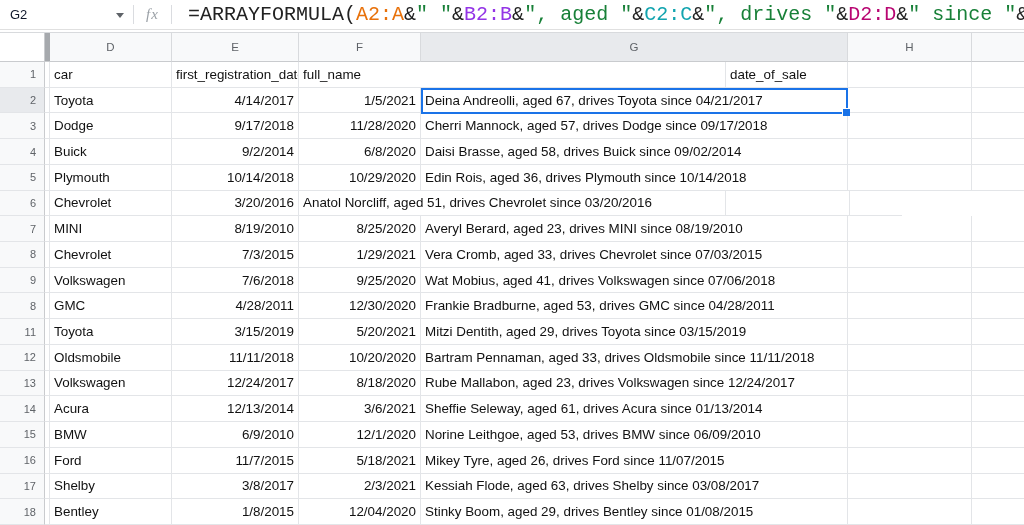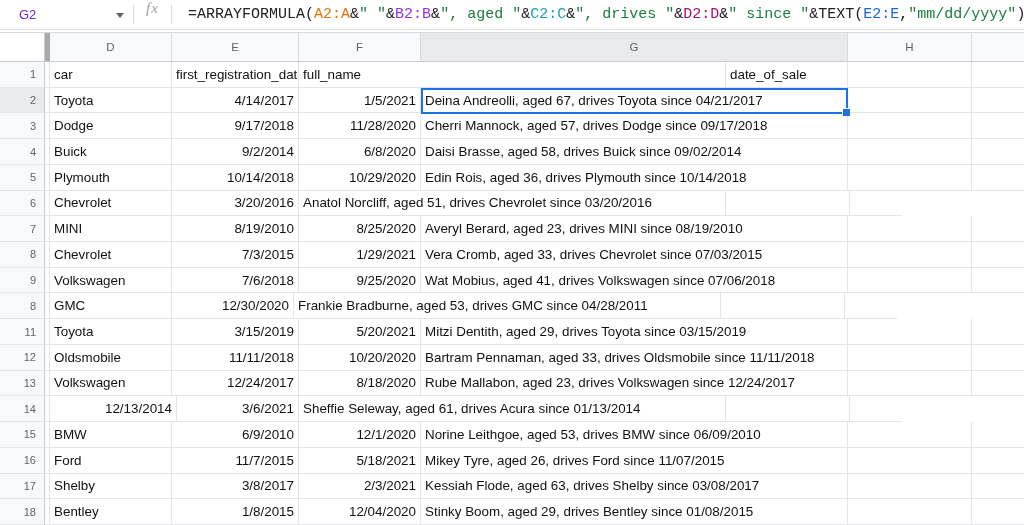--- a/index.html
+++ b/index.html
@@ -12,37 +12,37 @@
   
   .formula-bar {
     position:absolute; top:0; left:0; width:1024px; height:30px;
     display:flex; align-items:stretch; background:#fff;
     border-bottom:1px solid #e0e0e0;
   }
   .name-box {
     width:133px; display:flex; align-items:center; justify-content:space-between;
     padding:0 9px 0 10px; cursor:pointer;
   }
-  .name-box-value { font-size:13px; color:#6d28d9;margin-left:9px; }
+  .name-box-value { font-size:13px; color:#0f172a; }
   .caret {
     width:0; height:0; border-left:4px solid transparent; border-right:4px solid transparent;
     border-top:5px solid #5f6368; margin-top:2px;
   }
   .vdiv { width:1px; background:#dadce0; margin:5px 0; }
   .fx-box {
-    width:37px; display:flex; align-items:flex-start; justify-content:center;
+    width:37px; display:flex; align-items:center; justify-content:center;
   }
   .fx {
     font-family:"Liberation Serif", serif; font-style:italic; font-size:15px;
     color:#9aa0a6; letter-spacing:1px;
   }
   .formula-input {
     flex:1; display:flex; align-items:center; padding-left:16px;
     font-family:"Liberation Mono","DejaVu Sans Mono",monospace;
-    font-size:15px; white-space:pre; overflow:hidden; cursor:text;
+    font-size:20px; white-space:pre; overflow:hidden; cursor:text;
   }
 
   
   .sheet { position:absolute; top:32px; left:0; width:1024px; height:493px; }
 
   .hdr-row { display:flex; height:30px; border-top:1px solid #d8dadd; }
   .hdr-cell {
     background:#f8f9fa; border-right:1px solid #d8dadd; border-bottom:1px solid #c9cbce;
     display:flex; align-items:center; justify-content:center;
     font-size:11.5px; color:#5f6368; cursor:pointer;
@@ -203,20 +203,21 @@
     <div class="cell w-e clip c-e num">7/6/2018</div>
     <div class="cell w-f clip c-f num">9/25/2020</div>
     <div class="cell w-g ovf c-g">Wat Mobius, aged 41, drives Volkswagen since 07/06/2018</div>
     <div class="cell w-h c-h"></div>
     <div class="cell w-x c-x"></div>
   </div>
         <div class="g-row">
     <div class="row-head">8</div>
     <div class="gap5"></div>
     <div class="cell w-d clip c-d">GMC</div>
+    <div class="cell w-e clip c-e num">4/28/2011</div>
     <div class="cell w-f clip c-f num">12/30/2020</div>
     <div class="cell w-g ovf c-g">Frankie Bradburne, aged 53, drives GMC since 04/28/2011</div>
     <div class="cell w-h c-h"></div>
     <div class="cell w-x c-x"></div>
   </div>
         <div class="g-row">
     <div class="row-head">11</div>
     <div class="gap5"></div>
     <div class="cell w-d clip c-d">Toyota</div>
     <div class="cell w-e clip c-e num">3/15/2019</div>
@@ -241,20 +242,21 @@
     <div class="cell w-d clip c-d">Volkswagen</div>
     <div class="cell w-e clip c-e num">12/24/2017</div>
     <div class="cell w-f clip c-f num">8/18/2020</div>
     <div class="cell w-g ovf c-g">Rube Mallabon, aged 23, drives Volkswagen since 12/24/2017</div>
     <div class="cell w-h c-h"></div>
     <div class="cell w-x c-x"></div>
   </div>
         <div class="g-row">
     <div class="row-head">14</div>
     <div class="gap5"></div>
+    <div class="cell w-d clip c-d">Acura</div>
     <div class="cell w-e clip c-e num">12/13/2014</div>
     <div class="cell w-f clip c-f num">3/6/2021</div>
     <div class="cell w-g ovf c-g">Sheffie Seleway, aged 61, drives Acura since 01/13/2014</div>
     <div class="cell w-h c-h"></div>
     <div class="cell w-x c-x"></div>
   </div>
         <div class="g-row">
     <div class="row-head">15</div>
     <div class="gap5"></div>
     <div class="cell w-d clip c-d">BMW</div>

